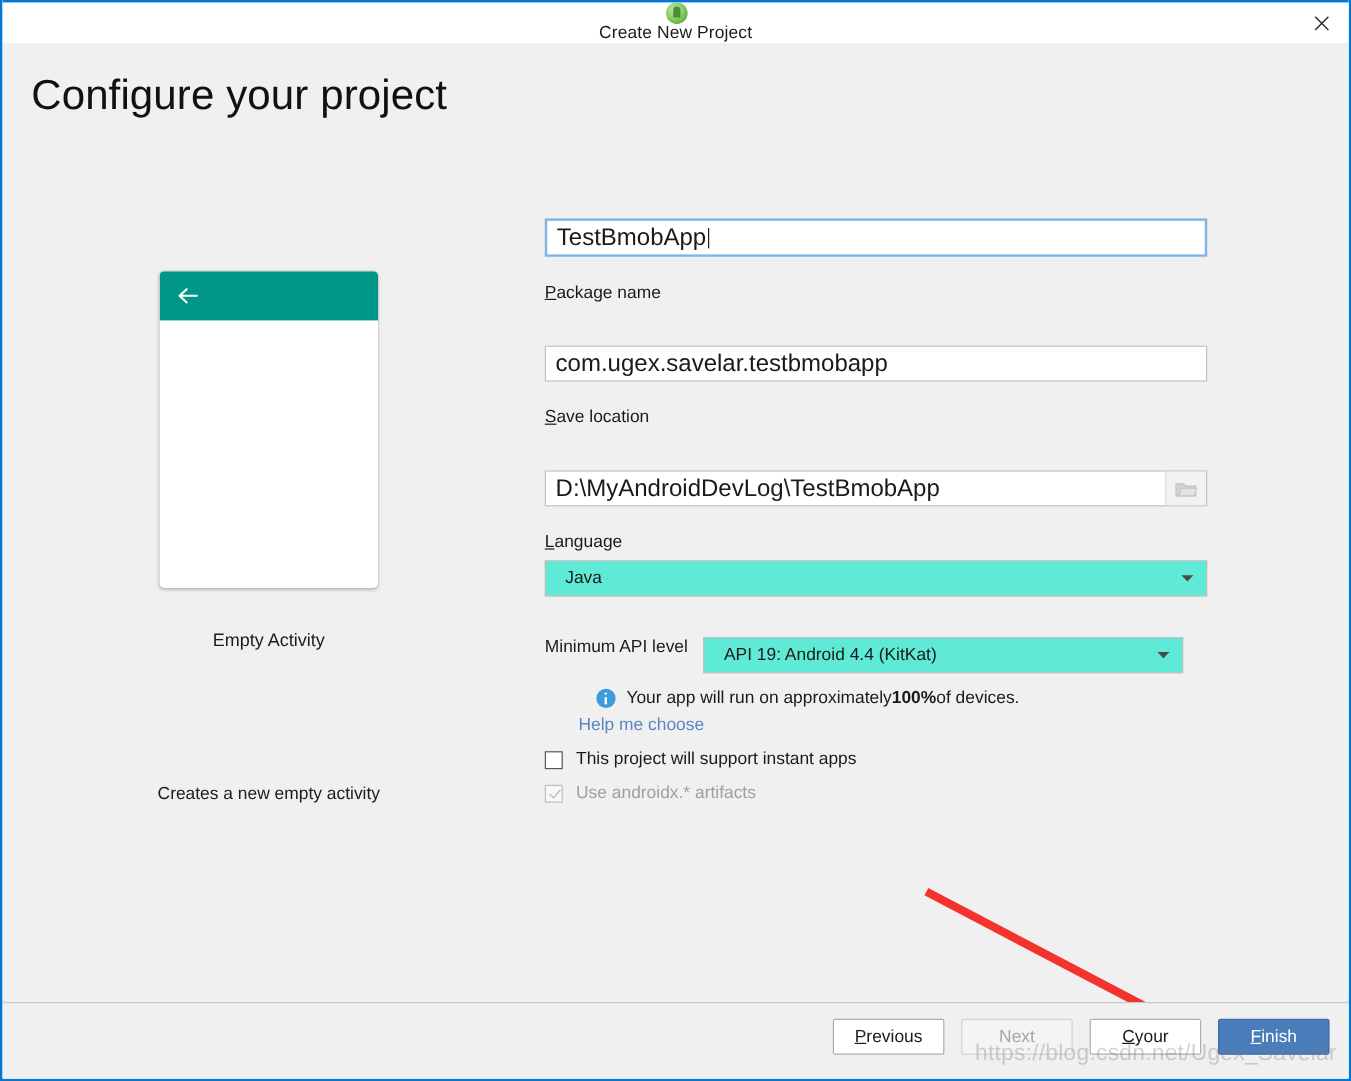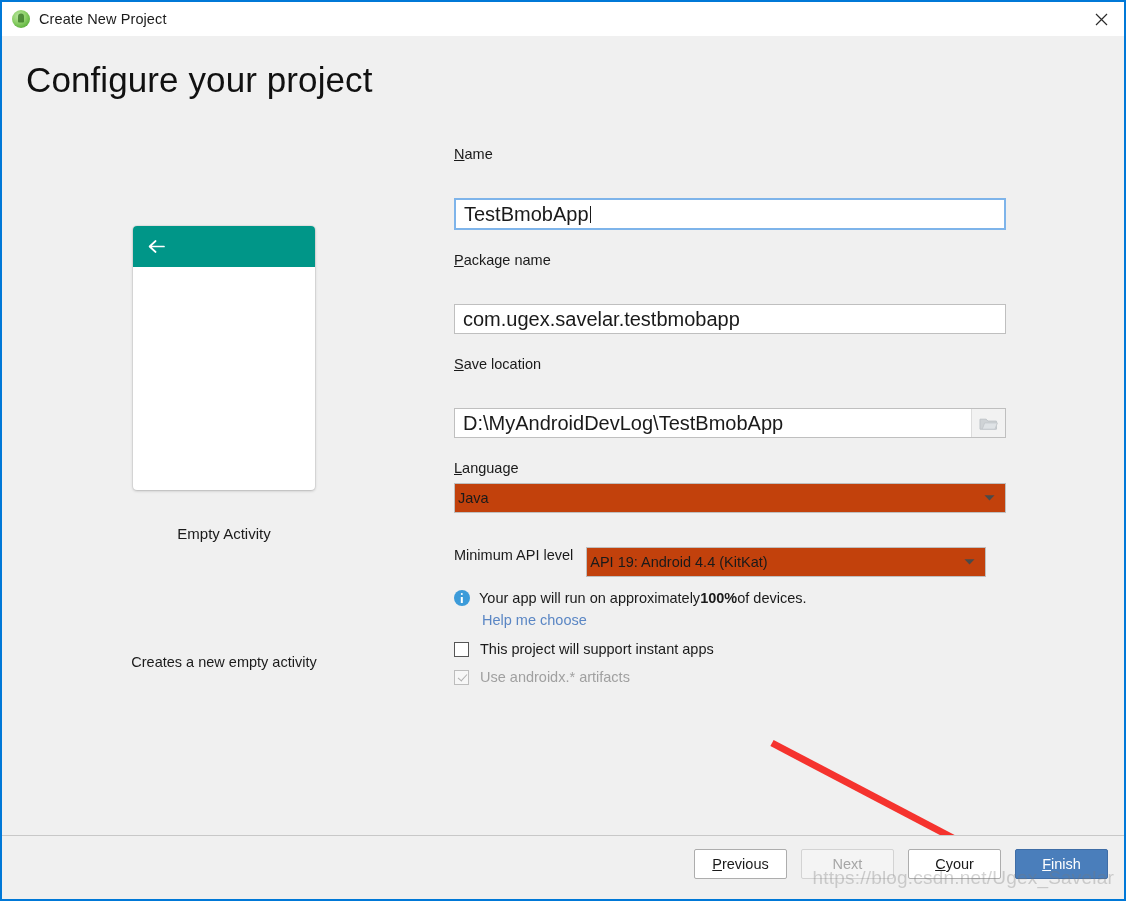--- a/index.html
+++ b/index.html
@@ -22,21 +22,21 @@
     border-top: none;
     overflow: hidden;
   }
 
   
   #titlebar {
     position: absolute; top: 0; left: 0;
     width: 1122px; height: 36px;
     background: #ffffff;
     border-top: 2px solid #0078d7;
-    display: flex; align-items: center;
+    display: flex; align-items: center; flex-direction: column;
   }
   #app-icon {
     width: 18px; height: 18px;
     margin-left: 10px; margin-right: 9px;
     border-radius: 50%;
     background: radial-gradient(circle at 38% 34%, #b9e6a0 0%, #8ed16a 42%, #5bb03b 78%, #4f9c33 100%);
     position: relative; flex: none;
   }
   #app-icon::after {
     content: "";
@@ -156,26 +156,26 @@
     right: 1px; top: 1px;
     width: 34px; height: 28px;
     background: #f2f2f2;
     border-left: 1px solid #dcdcdc;
     display: flex; align-items: center; justify-content: center;
     cursor: pointer;
   }
 
   .combo {
     width: 552px; height: 30px;
-    background: #c2410c;
+    background: #5eead4;
     border: 1px solid #bfbfbf;
     display: flex; align-items: center;
     font-size: 14.5px;
     color: #1a1a1a;
-    padding: 0 3px;
+    padding: 0 16px;
     position: relative;
     cursor: default;
   }
   .combo .arrow {
     position: absolute; right: 10px; top: 50%;
     transform: translateY(-50%);
   }
   .gap-md { height: 22px; }
   .gap-lg { height: 34px; }
 
@@ -187,21 +187,21 @@
     font-size: 14.5px; color: #1a1a1a;
     margin-right: 13px; white-space: nowrap;
   }
   #api-combo {
     width: 400px;
   }
 
   #devices-line {
     display: flex; align-items: center;
     margin-top: 13px;
-    font-size: 14.5px; color: #1a1a1a;
+    font-size: 14.5px; color: #1a1a1a; margin-left: 43px;
   }
   #info-icon {
     width: 16px; height: 16px; flex: none;
     border-radius: 50%;
     background: #3c9bd9;
     margin-right: 9px;
     position: relative;
   }
   #info-icon::before {
     content: "";
@@ -340,23 +340,20 @@
             <path d="M16 7.5 H2 M7.6 2 L1.6 7.5 L7.6 13" stroke="#ffffff" stroke-width="1.7" fill="none" stroke-linecap="round" stroke-linejoin="round"></path>
           </svg>
         </div>
       </div>
       <div id="preview-title">Empty Activity</div>
       <div id="preview-desc">Creates a new empty activity</div>
     </div>
 
     <div id="form-col">
 
-      <label class="field-label">
-        <span class="mnem">N</span><span>ame</span>
-      </label>
       <div class="text-input focused">
         <span>TestBmobApp</span>
           <span class="caret"></span>
       </div>
 
       <div class="gap-md"></div>
 
       <label class="field-label">
         <span class="mnem">P</span><span>ackage name</span>
       </label>

